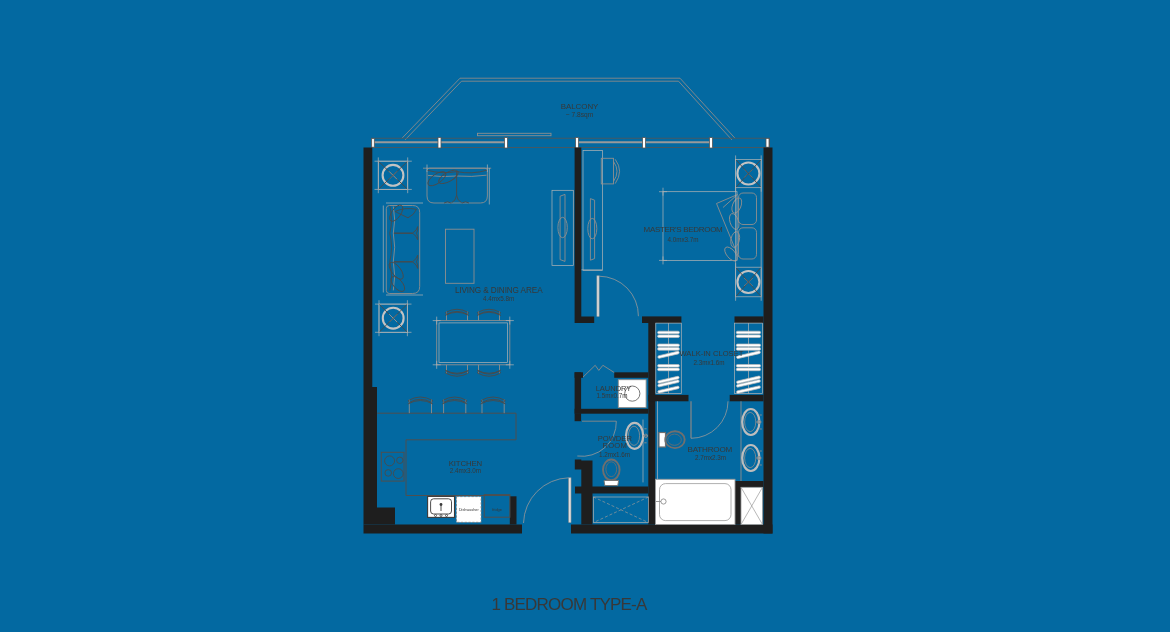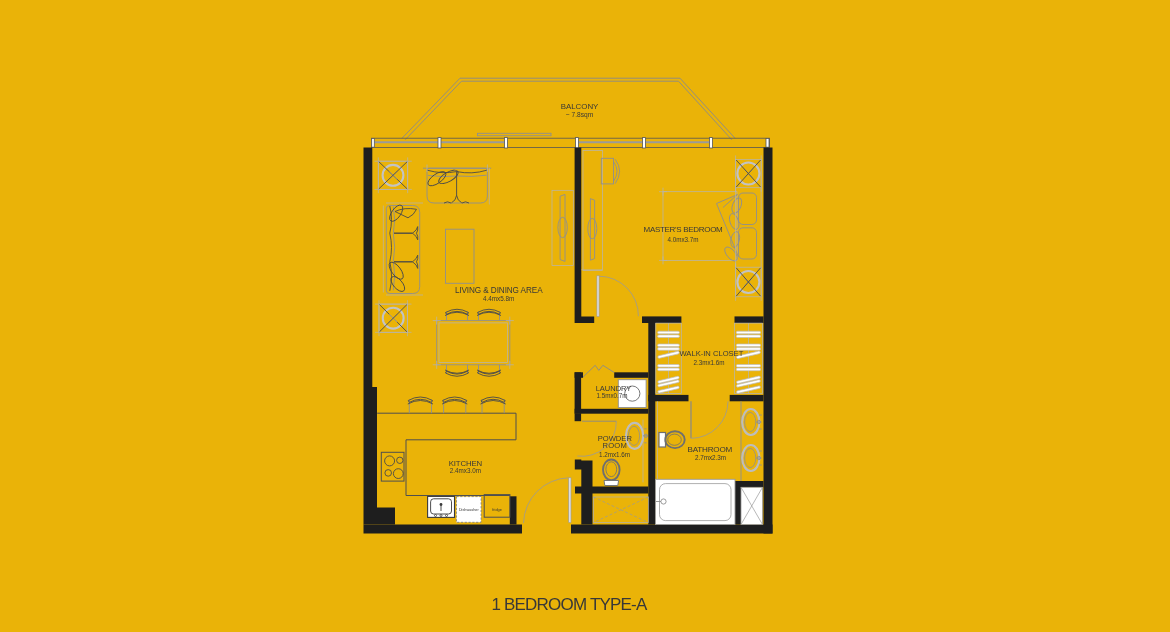--- a/index.html
+++ b/index.html
@@ -1,16 +1,16 @@
 <!DOCTYPE html>
 <html><head>
 <meta charset="utf-8">
 <style>
 html,body{margin:0;padding:0;background:#fff;}
-#page{width:1170px;height:632px;position:relative;background:#eab308;overflow:hidden;}
+#page{width:1170px;height:632px;position:relative;background:#0369a1;overflow:hidden;}
 text{font-family:"Liberation Sans",sans-serif;fill:#383838;}
 .w{fill:#1e1e1e;stroke:none;}
 .f{fill:none;stroke:#8f8f8f;stroke-width:0.9;}
 .fl{fill:none;stroke:#b5b5b5;stroke-width:0.7;}
 .fd{fill:none;stroke:#4a4a4a;stroke-width:0.9;}
 .ct{fill:none;stroke:#4f4f4f;stroke-width:1;}
 .dim{font-size:6.3px;}
 </style>
 </head>
 <body>

